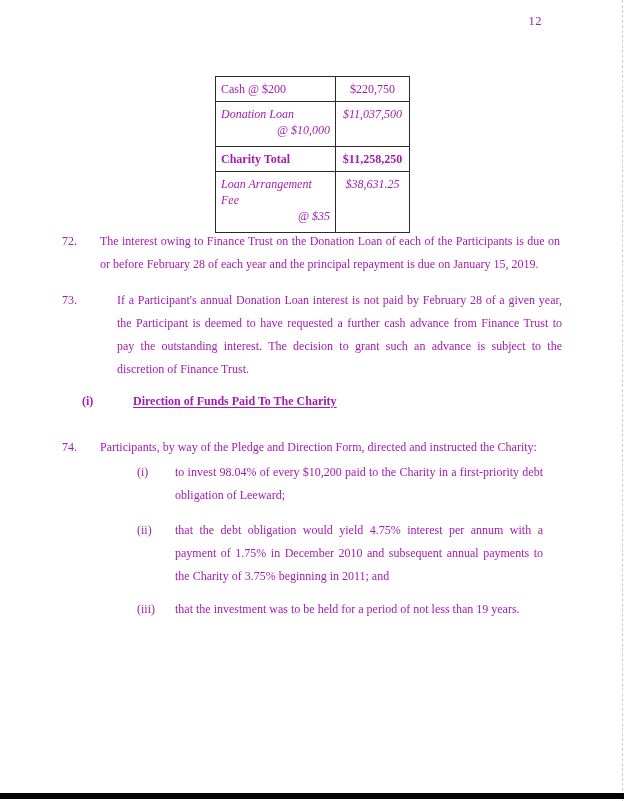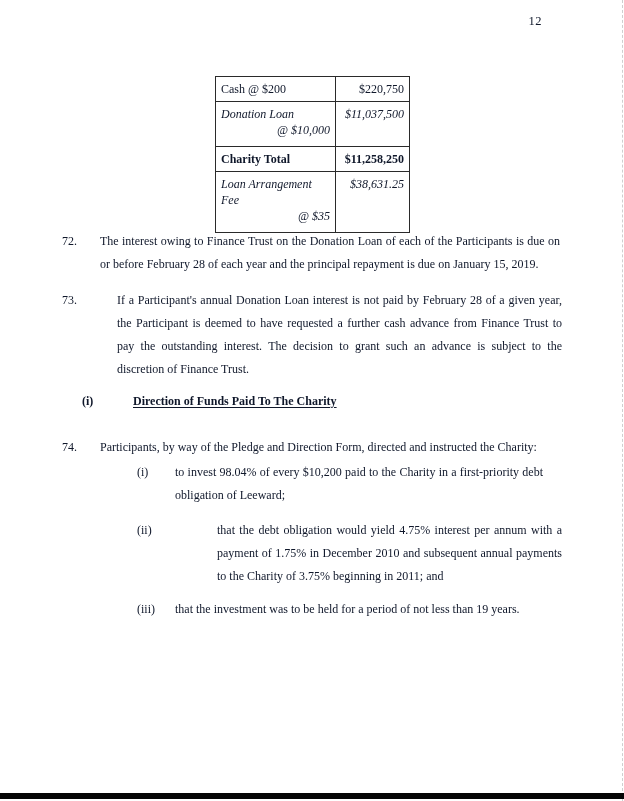--- a/index.html
+++ b/index.html
@@ -2,21 +2,21 @@
 <html><head>
 <meta charset="utf-8">
 <style>
   * { margin:0; padding:0; box-sizing:border-box; }
   html,body { background:#e8e8e8; }
   .page {
     position:relative;
     width:624px; height:801px;
     margin:0 auto;
     background:#ffffff;
-    color:#0f172a;
+    color:#a21caf;
     font-family:"Liberation Serif","DejaVu Serif",serif;
     font-size:12px;
     overflow:hidden;
   }
   .page-edge-right {
     position:absolute; top:0; right:1px; height:100%;
     border-right:1px dashed #cfcfcf;
   }
   .page-number {
     position:absolute; top:14px; right:82px;
@@ -27,21 +27,21 @@
     position:absolute; left:215px; top:76px;
     border-collapse:collapse;
     font-size:12px; line-height:16px;
   }
   table.fin-table td {
     border:1px solid #2a2a2a;
     vertical-align:top;
     padding:4px 5px;
   }
   td.cell-label { width:120px; }
-  td.cell-value { width:74px; text-align:right; }
+  td.cell-value { width:74px; text-align:center; }
   tr.row-tall td { padding-bottom:8px;font-style:italic; }
   tr.row-bold td { font-weight:bold; }
   .l2 { display:block;text-align:right; }
   .l2:empty { display:none; }
   
   .content {
     position:absolute; left:62px; top:230px; width:500px;
     line-height:23px;
   }
   .para { display:flex; align-items:flex-start; }
@@ -50,21 +50,21 @@
   .m72 { margin-bottom:13px; }
   .m73 { margin-bottom:9px;gap:17px; }
   .heading { display:flex; margin-left:20px; margin-bottom:8px; }
   .heading .num { width:51px; flex:none; font-weight:bold; }
   .heading .title { font-weight:bold; text-decoration:underline; text-underline-offset:2px;text-align:right; }
   .m74 { margin-bottom:2px;margin-top:23px; }
   .sub { display:flex; margin-left:75px; }
   .sub .num { width:38px; flex:none; }
   .sub .body { width:368px; text-align:justify; }
   .s1 { margin-bottom:12px; }
-  .s2 { margin-bottom:10px;gap:42px; }
+  .s2 { margin-bottom:10px; }
   .s3 { margin-bottom:6px; }
   
   .bottom-bar {
     position:absolute; left:0; bottom:2px; width:100%; height:6px;
     background:#050505;
   }
 </style>
 </head>
 <body>
 

